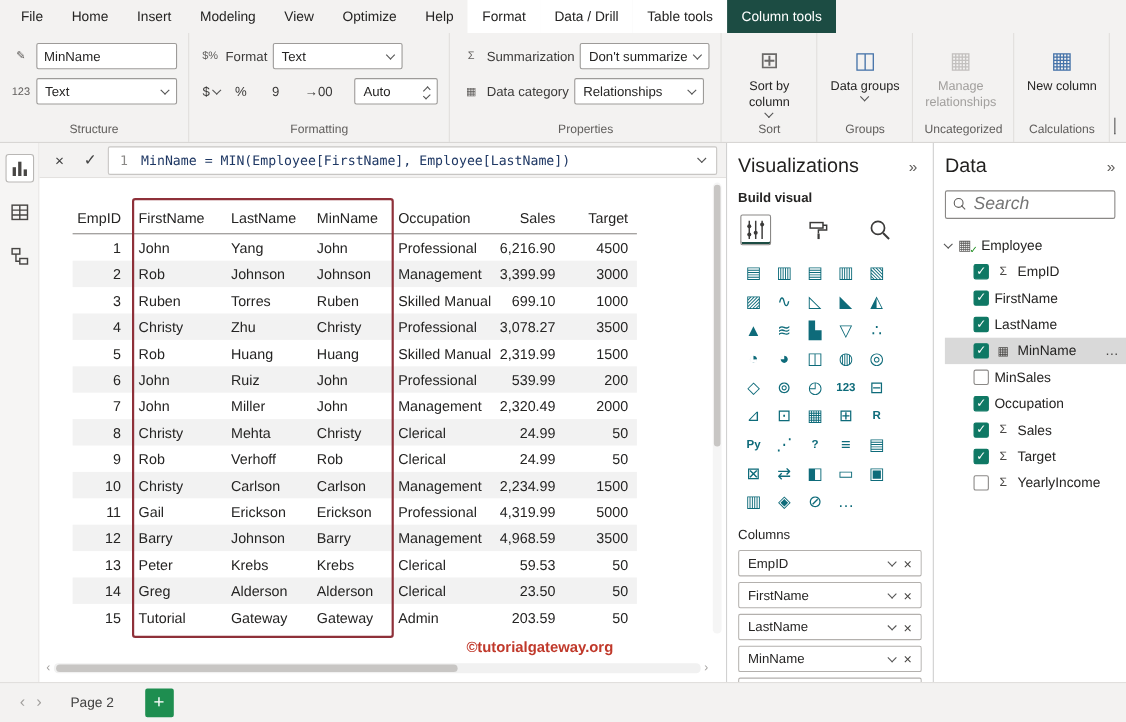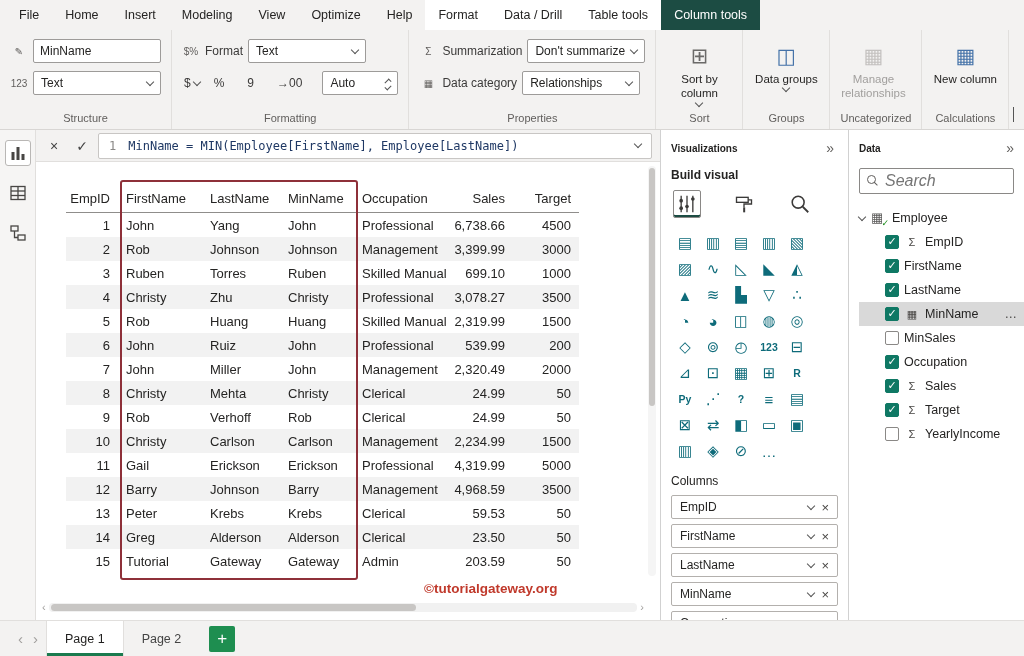--- a/index.html
+++ b/index.html
@@ -70,21 +70,21 @@
   .htrack { flex:1; height:9px; background:#f1f1f1; border-radius:4px; position:relative; }
   .hthumb { position:absolute; left:2px; top:1px; height:7px; width:62%; background:#c8c6c4; border-radius:4px; }
   .vscroll { position:absolute; right:4px; top:4px; bottom:44px; width:8px; background:#f5f5f5; border-radius:4px; }
   .vthumb { position:absolute; top:2px; left:1px; width:6px; height:58%; background:#c8c6c4; border-radius:4px; }
 
   
   .panel { background:#fff; border-left:1px solid #d1d1d1; display:flex; flex-direction:column; overflow:hidden; }
   .vizpanel { flex:0 0 188px; padding:10px 10px 0; }
   .datapanel { flex:0 0 176px; padding:10px 0 0 10px; }
   .ptitle-row { display:flex; align-items:center; justify-content:space-between; padding-right:4px; }
-  .ptitle { font-size:10px; font-weight:bold; color:#201f1e; }
+  .ptitle { font-size:18px; font-weight:normal; color:#201f1e; }
   .pcollapse { color:#605e5c; font-size:14px; cursor:pointer; }
   .subhead { font-size:12px; font-weight:bold; margin:12px 0 6px; }
   .viztabs { display:flex; align-items:center; justify-content:space-between; padding:2px 24px 6px 2px; }
   .viztab { width:28px; height:28px; display:flex; align-items:center; justify-content:center; border:1px solid transparent; border-radius:2px; cursor:pointer; }
   .viztab.sel { border-color:#8a8886; box-shadow:inset 0 -2px 0 #1c4c43; }
   .vgrid { display:flex; flex-wrap:wrap; margin-top:6px; }
   .vicon { width:28px; height:26px; display:flex; align-items:center; justify-content:center; font-size:15px; color:#0e6b7a; cursor:pointer; }
   .vicon.txt { font-size:10.5px; font-weight:bold; }
   .wells-label { margin:10px 0 7px; font-size:12px; color:#252423; }
   .pills { display:flex; flex-direction:column; gap:5px; overflow:hidden; }
@@ -357,21 +357,21 @@
               <span class="c">Target</span>
             </div>
           <div class="tbody">
 
               <div class="trow">
                 <span class="c">1</span>
                 <span class="c">John</span>
                 <span class="c">Yang</span>
                 <span class="c">John</span>
                 <span class="c">Professional</span>
-                <span class="c">6,738.66</span>
+                <span class="c">6,216.90</span>
                 <span class="c">4500</span>
               </div>
 
               <div class="trow">
                 <span class="c">2</span>
                 <span class="c">Rob</span>
                 <span class="c">Johnson</span>
                 <span class="c">Johnson</span>
                 <span class="c">Management</span>
                 <span class="c">3,399.99</span>
@@ -776,23 +776,20 @@
     </div>
   </div>
 
   <div class="footer">
     <div class="pgnav">
       <span>‹</span>
       <span>›</span>
     </div>
     <div style="display:flex; align-items:stretch;">
 
-        <div class="ptab active">
-          <span>Page 1</span>
-        </div>
 
         <div class="ptab">
           <span>Page 2</span>
         </div>
       </div>
     <div class="addpage">+</div>
   </div>
 
 </div>
 

